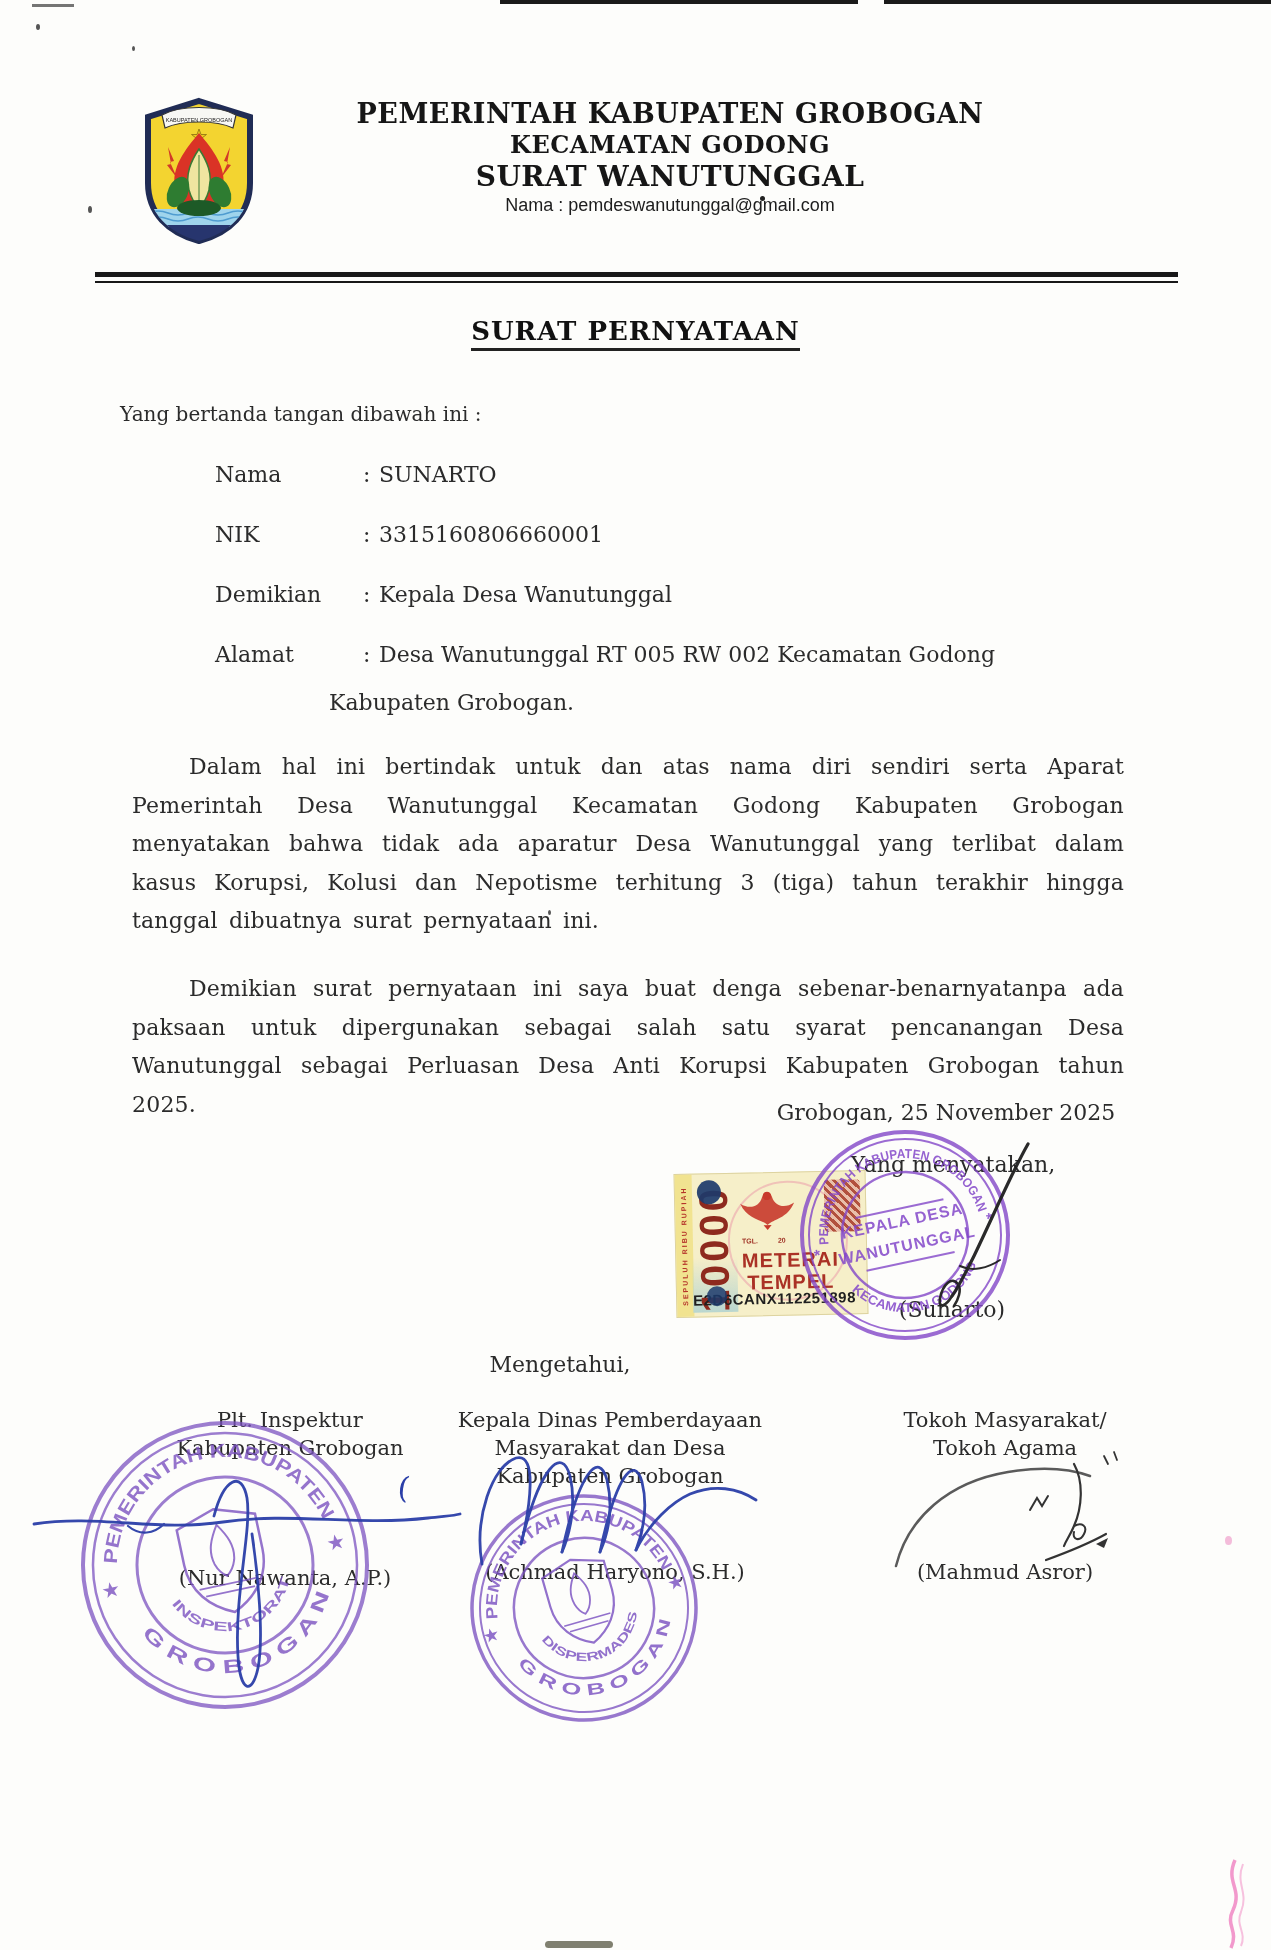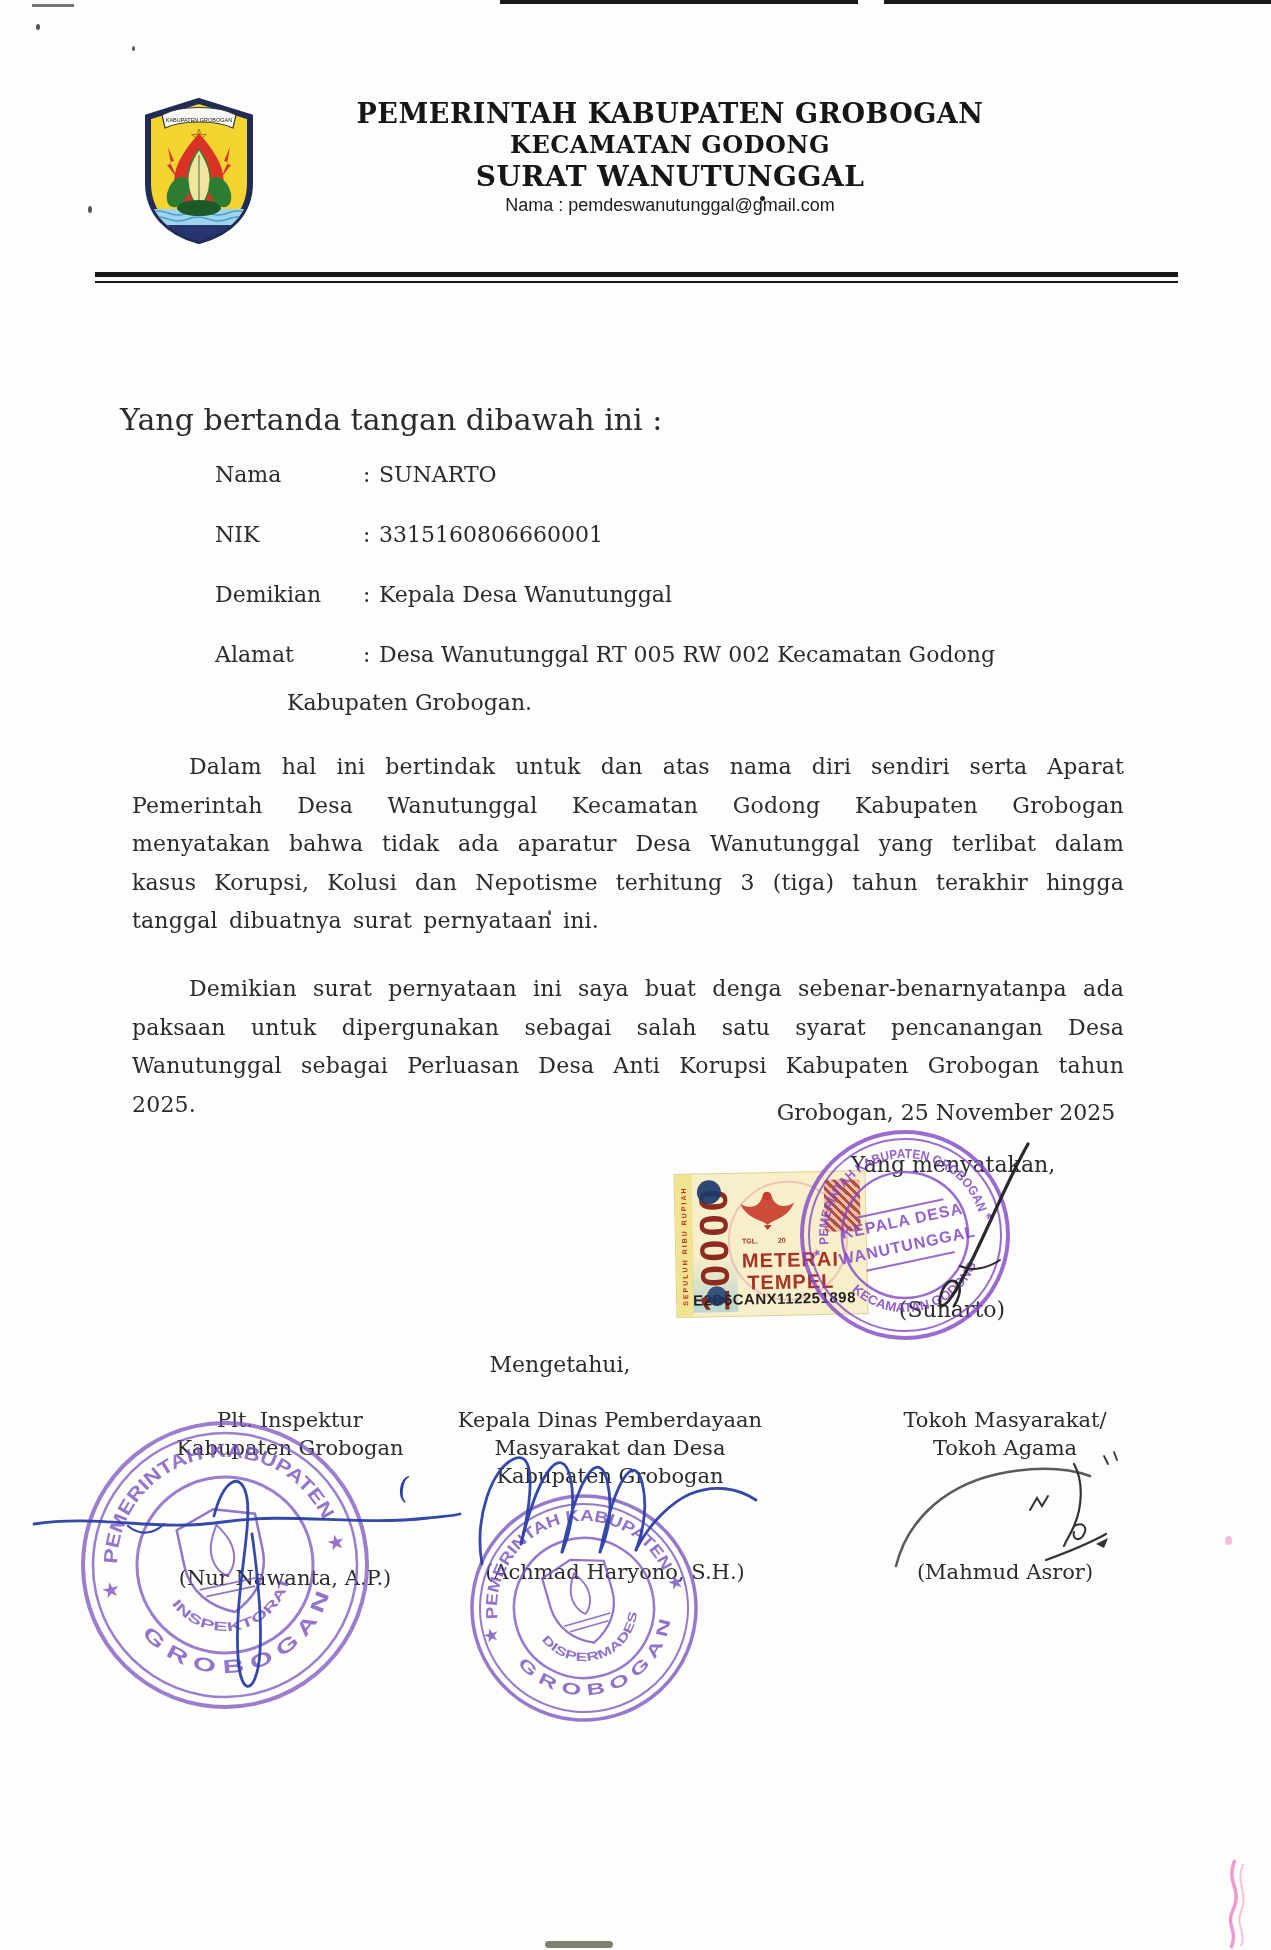--- a/index.html
+++ b/index.html
@@ -12,26 +12,26 @@
   .h2{font-size:24px;font-weight:bold;letter-spacing:.5px;line-height:30px;}
   .h3{font-size:28px;font-weight:bold;letter-spacing:.5px;line-height:34px;}
   .haddr{font-family:"Liberation Sans",sans-serif;font-size:18px;line-height:23px;margin-top:4px;color:#1d1d1d;}
   .hmail{font-family:"Liberation Sans",sans-serif;font-size:18px;line-height:23px;color:#1d1d1d;}
   .rule-a{left:95px;top:272px;width:1083px;height:5px;background:#181818;}
   .rule-b{left:95px;top:281px;width:1083px;height:2px;background:#181818;}
   
   .title-wrap{left:0;top:316px;width:1271px;text-align:center;}
   .title-wrap span{font-size:26px;font-weight:bold;letter-spacing:1px;border-bottom:3px solid #222;
                    padding-bottom:2px;color:#111;}
-  .intro{left:120px;top:402px;font-size:30px;}
+  .intro{left:120px;top:402px;font-size:20px;}
   .fields{left:215px;top:450px;width:900px;font-size:22px;}
   .frow{height:48px;margin-top:12px;}
   .flabel{display:inline-block;width:148px;}
   .fcolon{display:inline-block;width:16px;}
-  .fcont{margin-left:72px;height:48px;}
+  .fcont{margin-left:114px;height:48px;}
   .para{position:absolute;left:120px;width:992px;font-size:22px;line-height:38.5px;
         text-align:justify;text-indent:57px;letter-spacing:.2px;word-spacing:4px;margin:12px;}
   
   .date-line{left:750px;top:1100px;width:392px;text-align:center;font-size:22px;z-index:1;}
   .yang-line{left:778px;top:1152px;width:350px;text-align:center;font-size:22px;z-index:1;}
   .sunarto-name{left:852px;top:1297px;width:200px;text-align:center;font-size:22px;z-index:2;}
   .mengetahui{left:420px;top:1352px;width:280px;text-align:center;font-size:22px;}
   
   .meterai{left:675px;top:1172px;width:190px;height:142px;background:#f6efc9;border:1px solid #ddd3a0;
            transform:rotate(-1.2deg);z-index:2;}
@@ -113,20 +113,23 @@
     <div class="abs head-text">
       <div class="h1">PEMERINTAH KABUPATEN GROBOGAN</div>
       <div class="h2">KECAMATAN GODONG</div>
       <div class="h3">SURAT WANUTUNGGAL</div>
       <div class="hmail">Nama : pemdeswanutunggal@gmail.com</div>
     </div>
   </header>
   <div class="abs rule-a"></div>
   <div class="abs rule-b"></div>
 
+  <div class="abs title-wrap">
+    <span>SURAT PERNYATAAN</span>
+  </div>
   <div class="abs intro">Yang bertanda tangan dibawah ini :</div>
 
   <div class="abs fields">
     <div class="frow">
       <span class="flabel">Nama</span><span class="fcolon">:</span><span class="fvalue">SUNARTO</span>
     </div>
     <div class="frow">
       <span class="flabel">NIK</span><span class="fcolon">:</span><span class="fvalue">3315160806660001</span>
     </div>
     <div class="frow">

